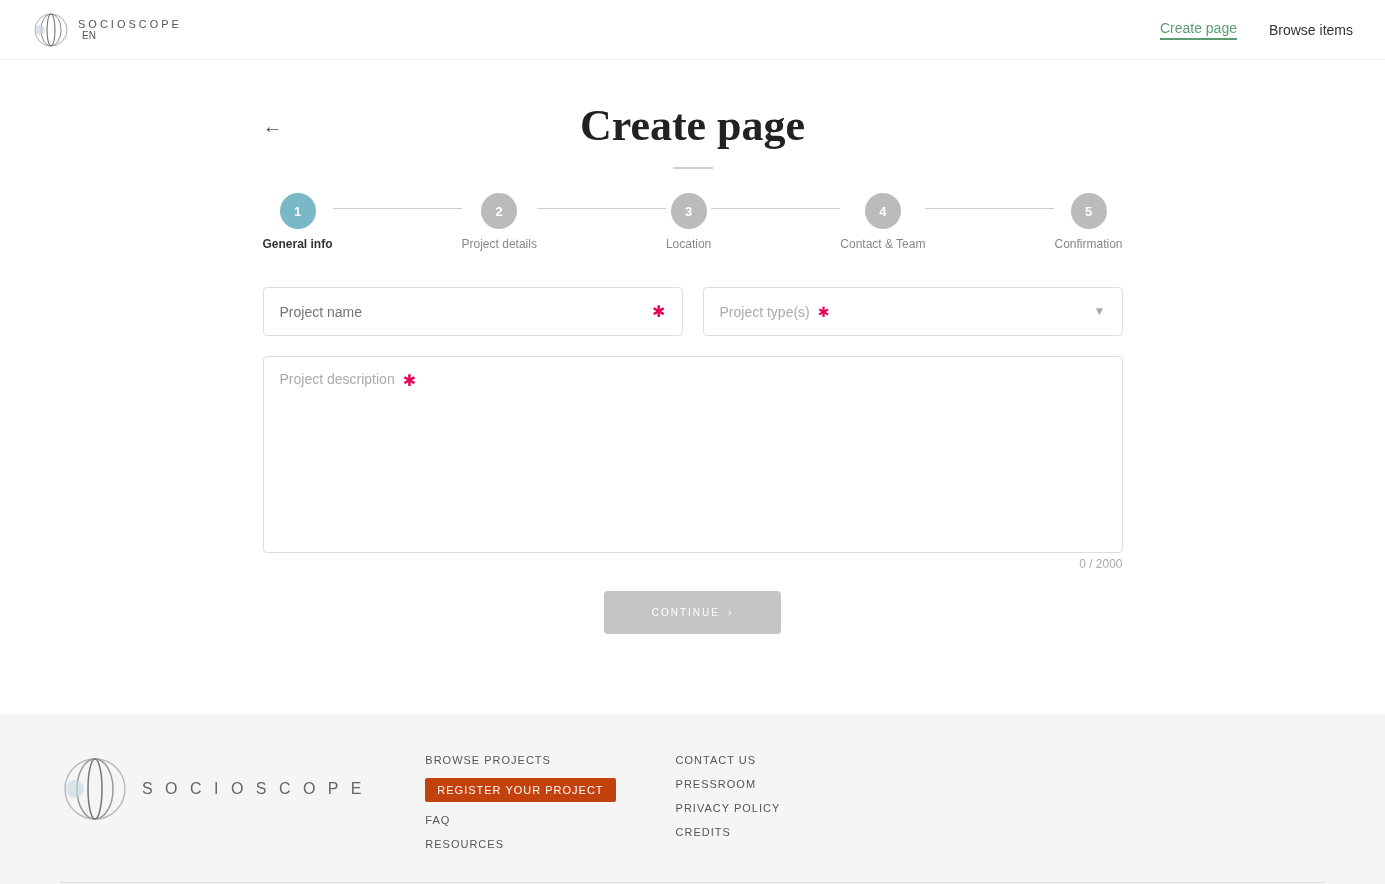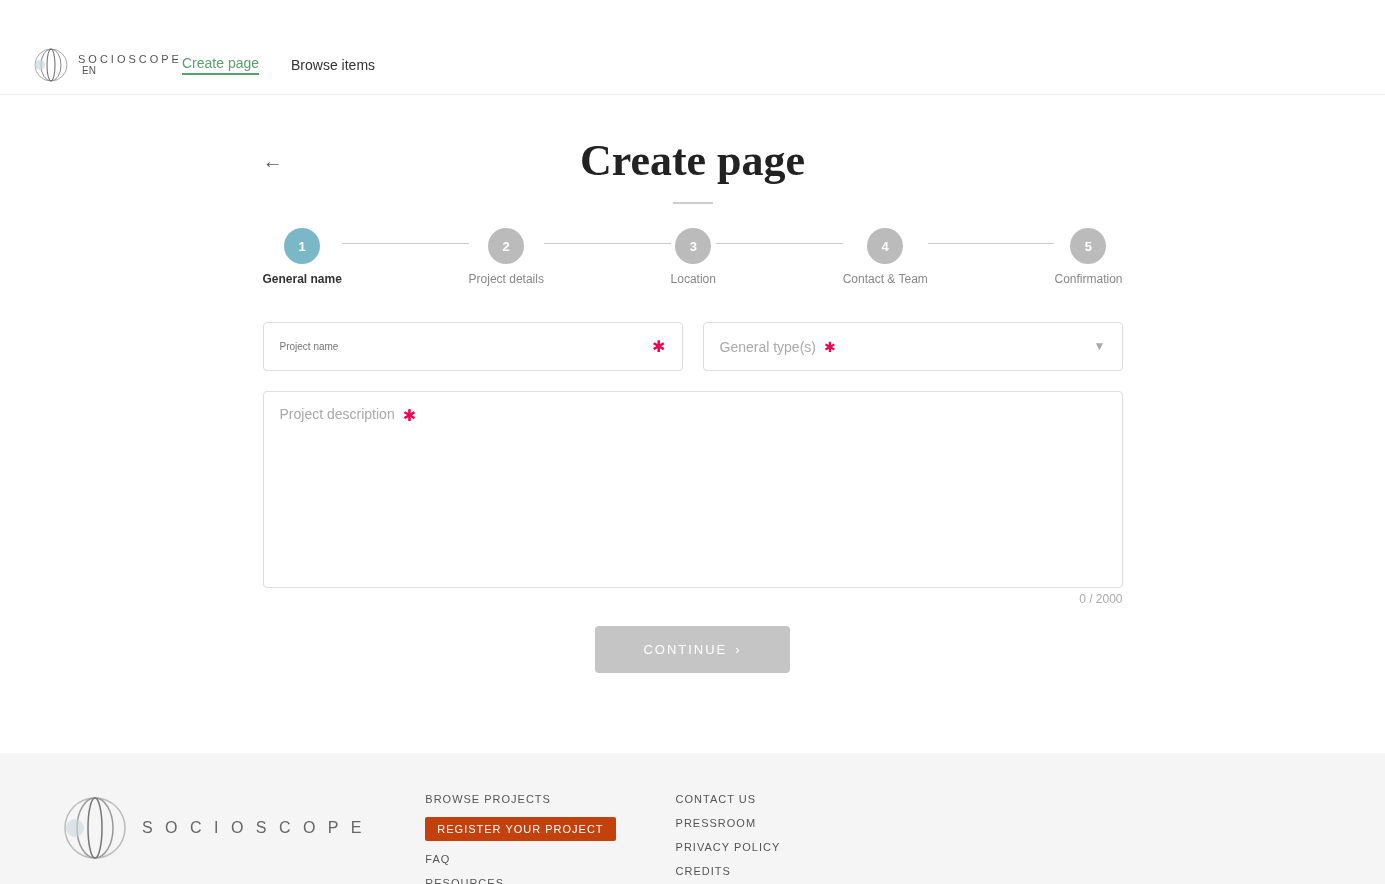--- a/index.html
+++ b/index.html
@@ -2,25 +2,25 @@
 <html><head>
   <meta charset="utf-8">
   <style>
     * { box-sizing: border-box; margin: 0; padding: 0; }
     body { font-family: 'Georgia', serif; background: #fff; color: #333; min-height: 884px; display: flex; flex-direction: column; }
 
     
     .header {
       display: flex;
       align-items: center;
+      justify-content: space-between;
       padding: 0 32px;
       height: 60px;
       border-bottom: 1px solid #eee;
       background: #fff;
-      margin-top: 35px;
     }
     .logo-area {
       display: flex;
       align-items: center;
       gap: 8px;
     }
     .logo-circle {
       width: 38px;
       height: 38px;
     }
@@ -147,21 +147,21 @@
       border: 1px solid #ddd;
       border-radius: 4px;
       padding: 14px 16px;
       display: flex;
       align-items: center;
       background: #fff;
     }
     .input-wrapper input {
       border: none;
       outline: none;
-      font-size: 10px;
+      font-size: 14px;
       font-family: sans-serif;
       color: #333;
       width: 100%;
       background: transparent;
     }
 
     .select-wrapper {
       flex: 1;
       border: 1px solid #ddd;
       border-radius: 4px;
@@ -204,21 +204,21 @@
     }
 
     .continue-btn {
       display: flex;
       margin: 0 auto 40px;
       background: #c5c5c5;
       color: #fff;
       border: none;
       border-radius: 4px;
       padding: 16px 48px;
-      font-size: 13px;
+      font-size: 10px;
       letter-spacing: 2px;
       font-family: sans-serif;
       cursor: pointer;
       align-items: center;
       gap: 8px;
     }
 
     
     .footer {
       background: #f5f5f5;
@@ -331,21 +331,21 @@
   </div>
 
   <hr class="divider">
 
   <div class="steps-wrapper">
 
     <div class="step-node">
       <div class="step-circle active">
         <span>1</span>
       </div>
-      <div class="step-label active">General name</div>
+      <div class="step-label active">General info</div>
     </div>
     <div class="step-h-line"></div>
 
     <div class="step-node">
       <div class="step-circle inactive">
         <span>2</span>
       </div>
       <div class="step-label">Project details</div>
     </div>
     <div class="step-h-line"></div>
@@ -374,21 +374,21 @@
     </div>
   </div>
 
   <div class="form-row">
     <div class="input-wrapper">
       <input type="text" placeholder="Project name" style="">
       <span class="required-star">✱</span>
     </div>
     <div class="select-wrapper">
       <span class="field-label">
-        <span>General type(s)</span>
+        <span>Project type(s)</span>
         <span class="required-star">✱</span>
       </span>
       <span class="select-chevron">▼</span>
     </div>
   </div>
 
   <div class="textarea-wrapper">
     <div style="display:flex; align-items:flex-start; gap:4px; margin-bottom:24px;">
       <span class="field-label">Project description</span>
       <span class="required-star">✱</span>

